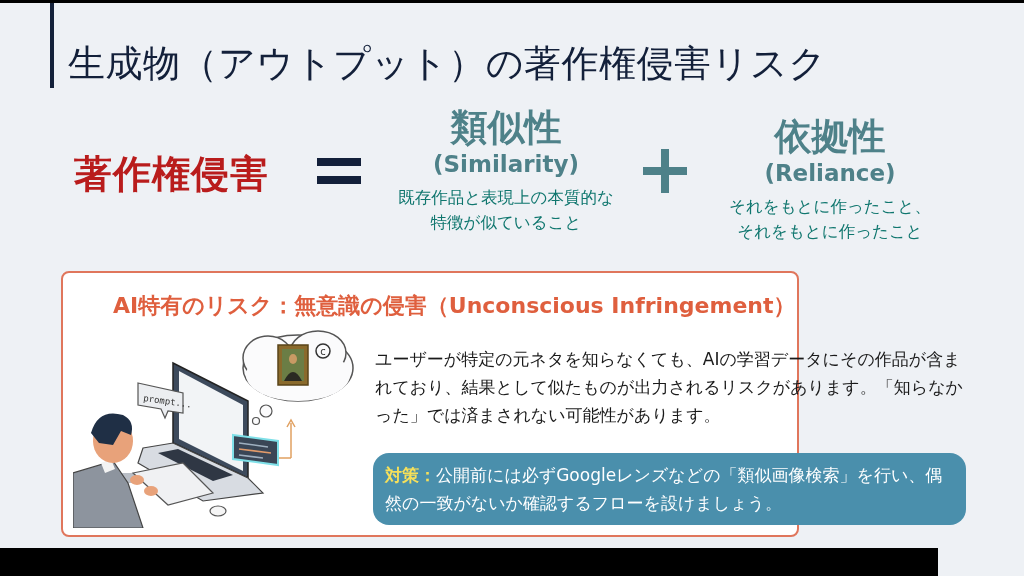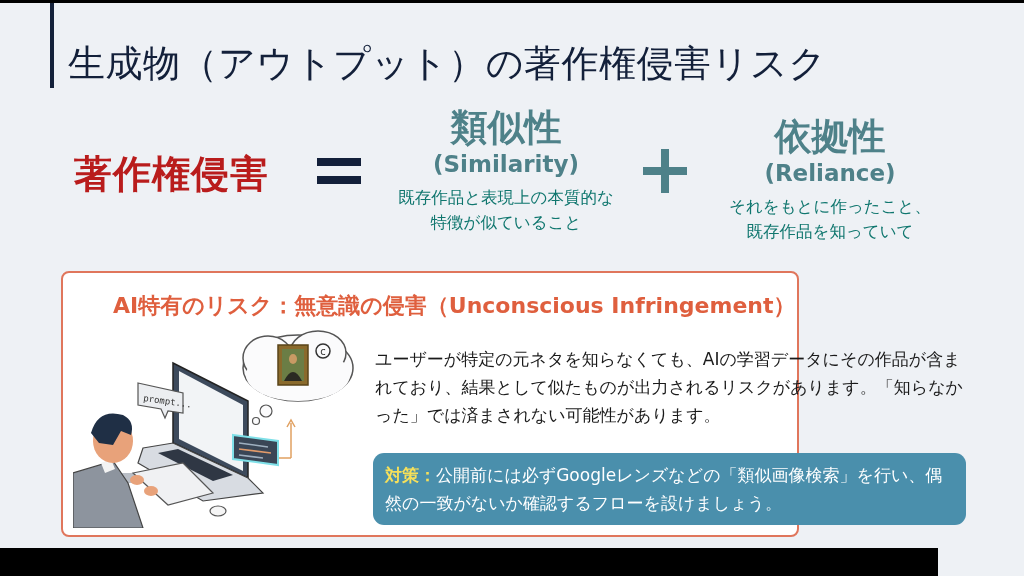--- a/index.html
+++ b/index.html
@@ -42,21 +42,21 @@
     position: absolute; left: 50px; top: 18px; font-size: 22px; font-weight: bold; color: #df5f3e; white-space: nowrap;
   }
   .illustration { position: absolute; left: 10px; top: 50px; width: 290px; height: 205px; }
 
   .risk-body {
     position: absolute; left: 312px; top: 72px; width: 600px;
     font-size: 17px; line-height: 28px; color: #1a1a1a;
   }
   .countermeasure {
     position: absolute; left: 310px; top: 180px; width: 593px; height: 72px;
-    background: #4a8fac; border-radius: 11px; padding: 8px 12px;
+    background: #4a8fac; border-radius: 16px; padding: 8px 12px;
     font-size: 17px; line-height: 28px; color: #ffffff;
   }
   .countermeasure .label { color: #f6e05a; font-weight: bold; }
   .brand-wrap { position: absolute; left: 938px; top: 548px; width: 86px; height: 28px; background: #eef1f5; }
 </style>
 </head>
 <body>
 
 <div class="slide">
   <div class="accent-bar"></div>
@@ -74,21 +74,21 @@
     </div>
   </div>
 
   <div class="plus"></div>
 
   <div class="term term-rel">
     <div class="kanji">依拠性</div>
     <div class="en">(Reliance)</div>
     <div class="desc">
       <div>それをもとに作ったこと、</div>
-      <div>既存作品を知っていて</div>
+      <div>それをもとに作ったこと</div>
     </div>
   </div>
 
   <div class="risk-card">
     <div class="risk-title">AI特有のリスク：無意識の侵害（Unconscious Infringement）</div>
 
     <svg class="illustration" viewBox="0 0 290 205">
 
       <g>
         <ellipse cx="225" cy="45" rx="55" ry="33" fill="#fbfbfc" stroke="#555" stroke-width="1.5"></ellipse>

